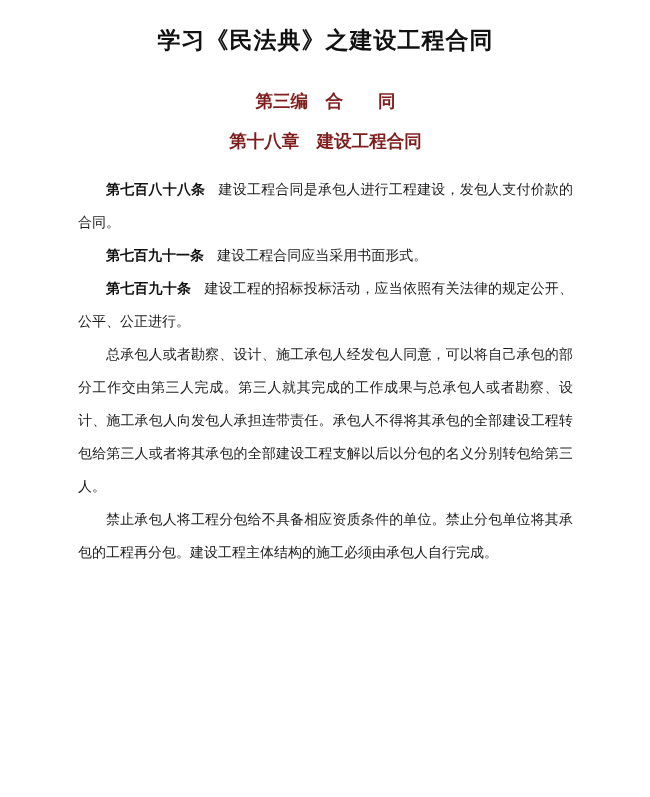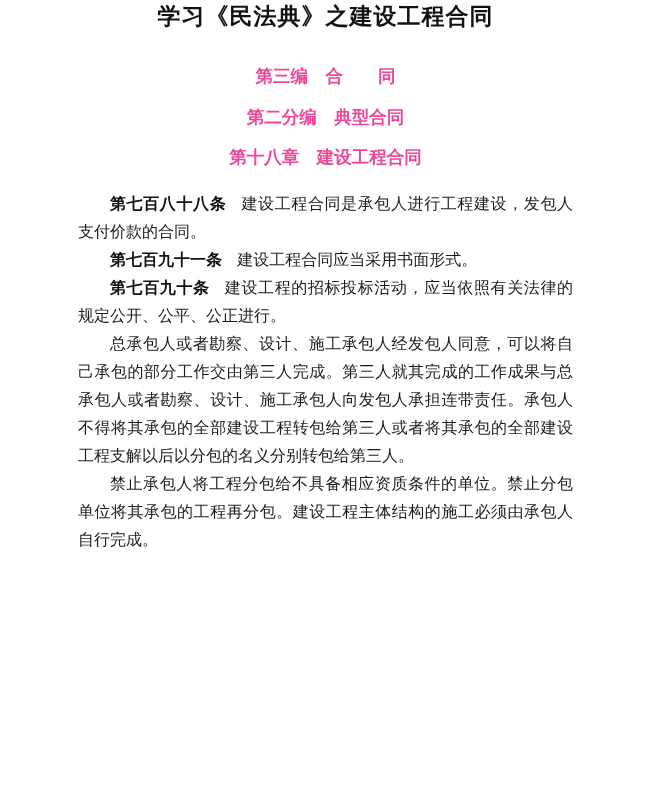--- a/index.html
+++ b/index.html
@@ -11,64 +11,64 @@
     font-family: "Liberation Serif", "DejaVu Serif", serif;
     color: #1b1b1b;
   }
   .page {
     width: 650px;
     height: 797px;
     padding: 0 77px 0 78px;
     background: #ffffff;
   }
   .doc-title {
+    padding-top: 24px;
     text-align: center;
     font-weight: bold;
     font-size: 23px;
     line-height: 32px;
     letter-spacing: 1px;
     color: #111111;
     font-family: "Liberation Sans", "DejaVu Sans", sans-serif;
   }
   .heading {
     text-align: center;
     font-weight: bold;
     font-size: 17.5px;
     line-height: 24px;
-    color: #ec4899;
-    font-family: Liberation Mono, monospace;
+    color: #7f1d1d;
+    font-family: Liberation Sans, sans-serif;
   }
   .heading-part    { margin-top: 33px; }
   .heading-subpart { margin-top: 17px; }
   .heading-chapter { margin-top: 16px; }
   .body-text { margin-top: 20px; }
   .para {
-    font-size: 16px;
-    line-height: 28px;
+    font-size: 14px;
+    line-height: 33px;
     text-align: justify;
     text-indent: 2em;
     color: #1b1b1b;
   }
   .art-num {
     font-weight: bold;
     color: #111111;
     margin-right: 0.95em;
   }
   .art-num:empty { display: none; margin-right: 0; }
 </style>
 </head>
 <body>
 
 <div class="page">
 
   <div class="doc-title">学习《民法典》之建设工程合同</div>
 
   <div class="heading heading-part">第三编　合　　同</div>
 
-  <div class="heading heading-subpart">第二分编　典型合同</div>
 
   <div class="heading heading-chapter">第十八章　建设工程合同</div>
 
   <div class="body-text">
 
     <p class="para">
       <span class="art-num">第七百八十八条</span><span>建设工程合同是承包人进行工程建设，发包人支付价款的合同。</span>
     </p>
 
 

